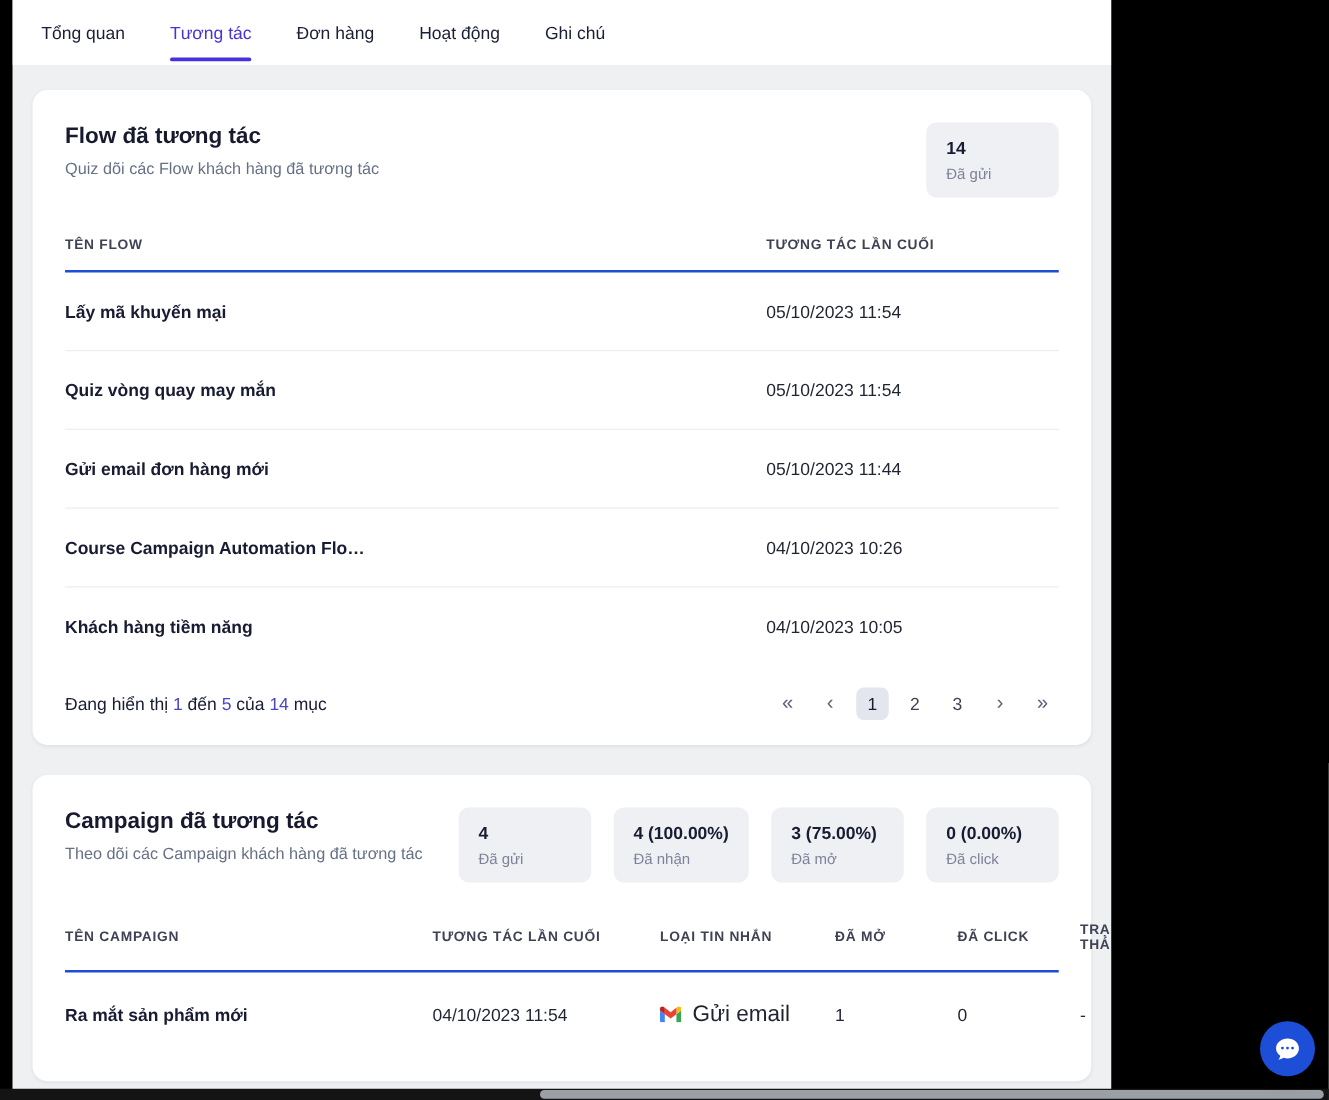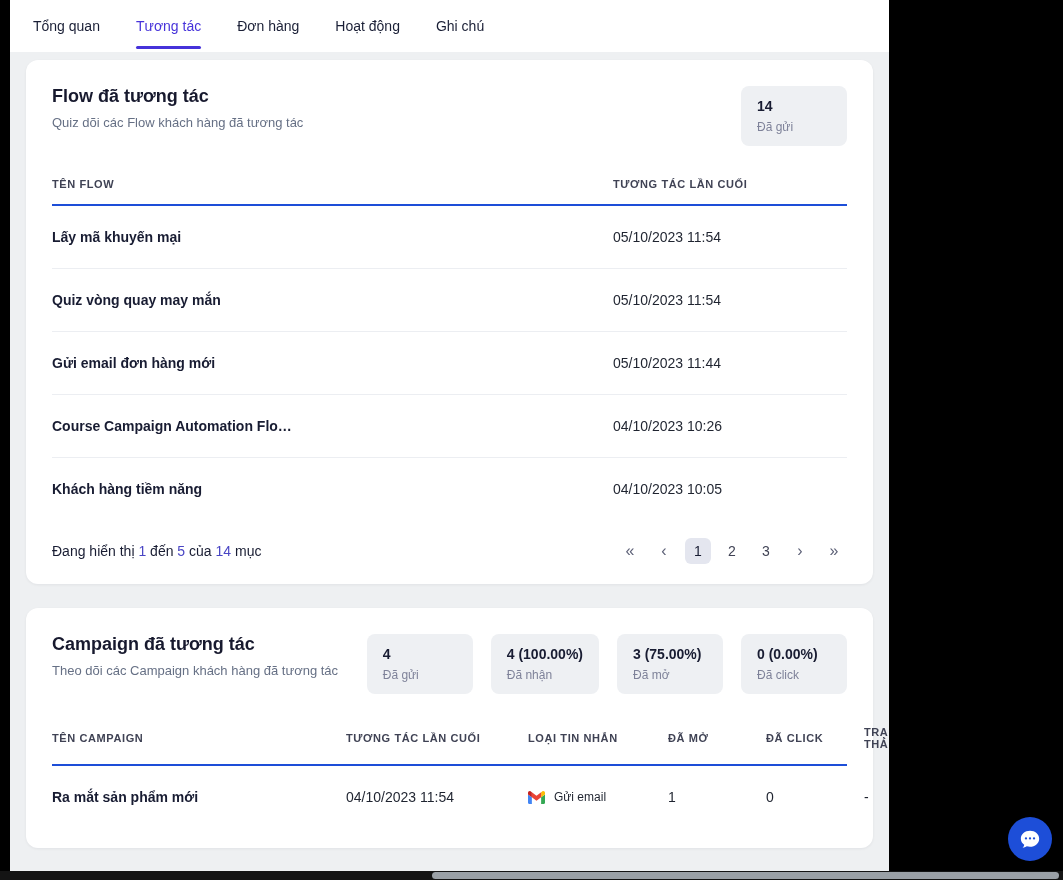--- a/index.html
+++ b/index.html
@@ -23,21 +23,21 @@
   .tab {
     display:flex; align-items:center; position:relative;
     font-size:14px; color:#1a1f36; cursor:pointer; white-space:nowrap;
   }
   .tab.active { color:#4632da; font-weight:500; }
   .tab.active::after {
     content:""; position:absolute; left:0; right:0; bottom:3px; height:3px;
     background:#4632da; border-radius:2px;
   }
   
-  .content { flex:1; padding:8px 16px 0 16px; overflow:hidden; }
+  .content { flex:1; padding:20px 16px 0 16px; overflow:hidden; }
   .card {
     background:#fff; border-radius:12px;
     box-shadow:0 1px 3px rgba(16,24,40,.06);
     padding:26px 26px 20px 26px;
   }
   .card + .card { margin-top:24px; }
   .card-head { display:flex; justify-content:space-between; align-items:flex-start; }
   .card-title { font-size:18px; font-weight:700; color:#17192e; }
   .card-sub { font-size:13px; color:#667085; margin-top:8px; }
   .stats-row { display:flex; gap:18px; }
@@ -53,21 +53,21 @@
   .camp-grid { display:grid; grid-template-columns:294px 182px 140px 98px 98px 1fr; align-items:center; }
   .th-row { padding-bottom:14px; border-bottom:2px solid #1d4ed8; }
   .th {
     font-size:11px; font-weight:700; color:#3f4254;
     letter-spacing:.6px; text-transform:uppercase;
   }
   .tr { padding:23px 0; border-bottom:1px solid #eceef2; cursor:pointer; }
   .tr.last { border-bottom:none; }
   .cell-name { font-size:14px; font-weight:700; color:#181c32; }
   .cell { font-size:14px; color:#1f2430; }
-  .cell-msg { display:flex; align-items:center; gap:9px; font-size:12px; color:#1f2430; }
+  .cell-msg { display:flex; align-items:center; gap:9px; font-size:18px; color:#1f2430; }
   
   .tfoot {
     display:flex; justify-content:space-between; align-items:center;
     padding-top:18px;
   }
   .showing { font-size:14px; color:#181c32; }
   .showing .num { color:#4945c4; }
   .pager { display:flex; align-items:center; gap:8px; }
   .pg {
     min-width:26px; height:26px; display:flex; align-items:center; justify-content:center;

